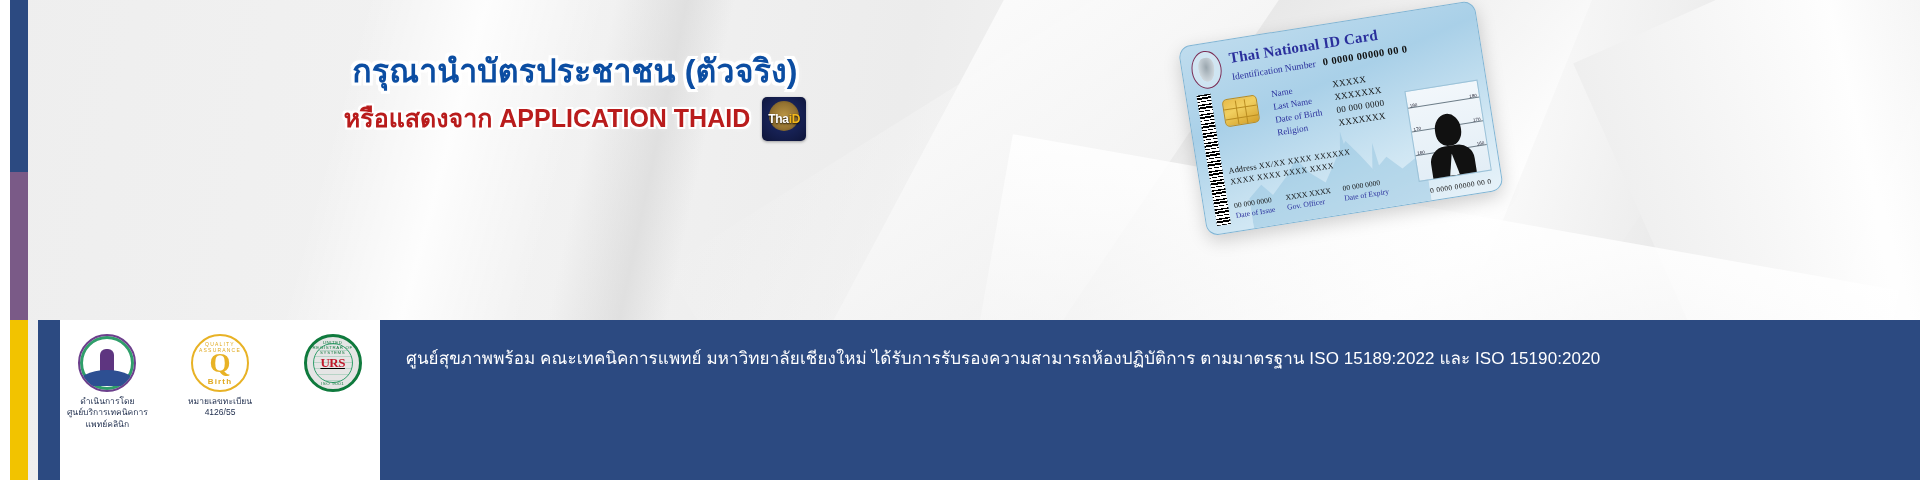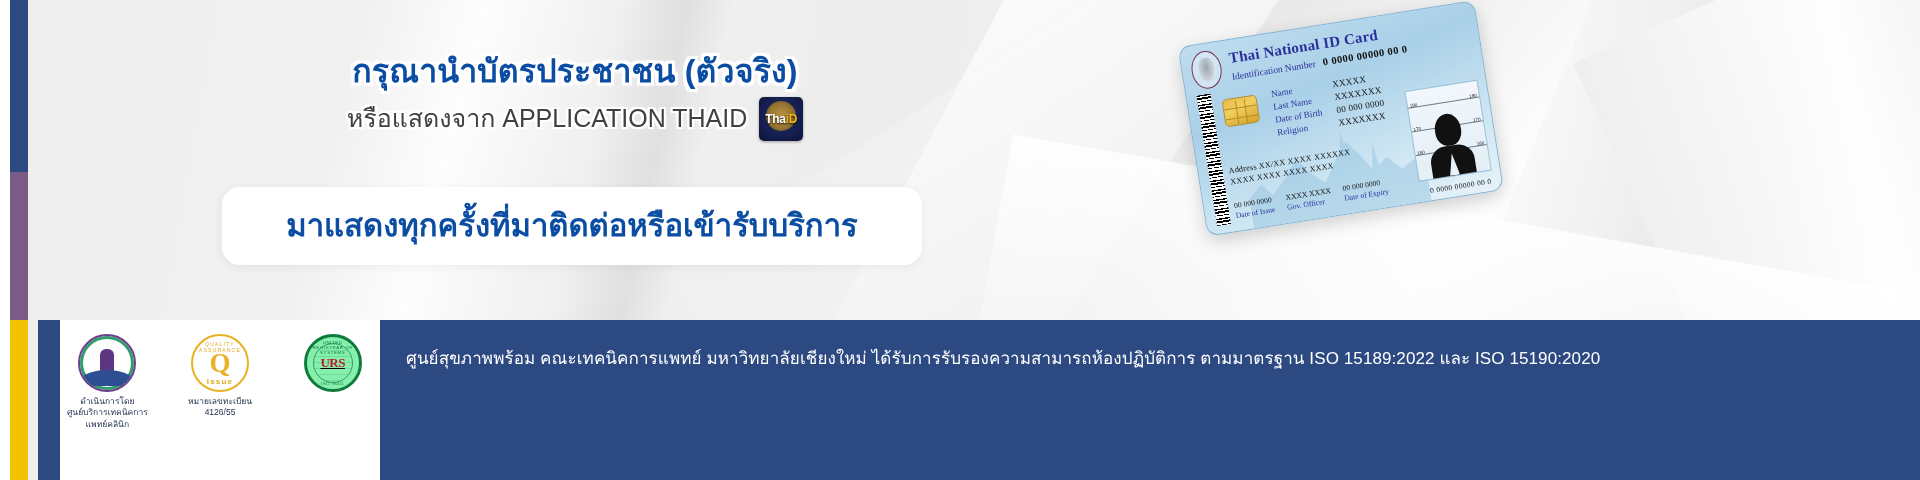--- a/index.html
+++ b/index.html
@@ -68,22 +68,22 @@
   }
   .h-line2-wrap {
     margin-top: 6px;
     display: flex;
     align-items: center;
     justify-content: center;
     gap: 12px;
   }
   .h-line2 {
     font-size: 25px;
-    font-weight: 400;
-    color: #404040;
+    font-weight: 700;
+    color: #b91c1c;
     line-height: 1.25;
     text-shadow:
       -2px 0 0 #fff, 2px 0 0 #fff, 0 -2px 0 #fff, 0 2px 0 #fff,
       -2px -2px 0 #fff, 2px -2px 0 #fff, -2px 2px 0 #fff, 2px 2px 0 #fff,
       0 0 6px rgba(255,255,255,.95);
   }
 
   
   .thaid-badge {
     width: 44px; height: 44px;
@@ -314,21 +314,21 @@
     position:absolute; left:0; right:0; font-size:5px; color:#e0a91f;
     letter-spacing:1.2px; text-align:center;
     font-family:"Liberation Sans",sans-serif;
   }
   .mark-dmsc .ring-top { top:5px; }
   .mark-dmsc .ring-bot { bottom:4px; font-size:8px; font-weight:700; }
 
   .mark-urs {
     border-radius:50%;
     border: 3px solid #0f7a3d;
-    background:#86efac;
+    background:#e5e5e5;
     display:flex; align-items:center; justify-content:center;
     overflow:hidden;
     text-decoration:underline;
   }
   .mark-urs .globe {
     position:absolute; left:50%; top:50%; transform:translate(-50%,-50%);
     width:40px; height:40px; border-radius:50%;
     border:1px solid #2f9e6a;
     background: repeating-linear-gradient(180deg, rgba(47,158,106,.25) 0 1px, rgba(255,255,255,0) 1px 6px);
   }
@@ -370,23 +370,20 @@
     <div class="h-line1">กรุณานำบัตรประชาชน (ตัวจริง)</div>
     <div class="h-line2-wrap">
       <div class="h-line2">หรือแสดงจาก APPLICATION THAID</div>
       <div class="thaid-badge">
         <div class="garuda"></div>
         <div class="tlabel"><span>Tha</span><span class="d">iD</span></div>
       </div>
     </div>
   </div>
 
-  <div id="callout">
-    <div class="callout-text">มาแสดงทุกครั้งที่มาติดต่อหรือเข้ารับบริการ</div>
-  </div>
 
   <div id="idcard-wrap">
     <div id="idcard">
 
       <svg class="card-skyline" viewBox="0 0 180 86" preserveAspectRatio="none">
         <path d="M0,86 L0,56 L14,44 L24,56 L40,40 L52,24 L64,40 L78,52 L92,30 L104,14 L116,30 L128,48 L142,36 L156,50 L170,42 L180,54 L180,86 Z" fill="#8fc0dd"></path>
         <path d="M96,30 L100,4 L104,30 Z" fill="#8fc0dd"></path>
         <path d="M126,48 L130,20 L134,48 Z" fill="#8fc0dd"></path>
       </svg>
 
@@ -473,21 +470,21 @@
         <div class="logo-cap">
           <div>ดำเนินการโดย</div>
           <div>ศูนย์บริการเทคนิคการแพทย์คลินิก</div>
         </div>
       </div>
 
       <div class="logo-col">
         <div class="mark mark-dmsc">
           <div class="ring-top">QUALITY ASSURANCE</div>
           <div class="q">Q</div>
-          <div class="ring-bot">Issue</div>
+          <div class="ring-bot">Birth</div>
         </div>
         <div class="logo-cap">
           <div>หมายเลขทะเบียน 4126/55</div>
         </div>
       </div>
 
       <div class="logo-col">
         <div class="mark mark-urs">
           <div class="globe"></div>
           <div class="urs-ring top">UNITED REGISTRAR OF SYSTEMS</div>

